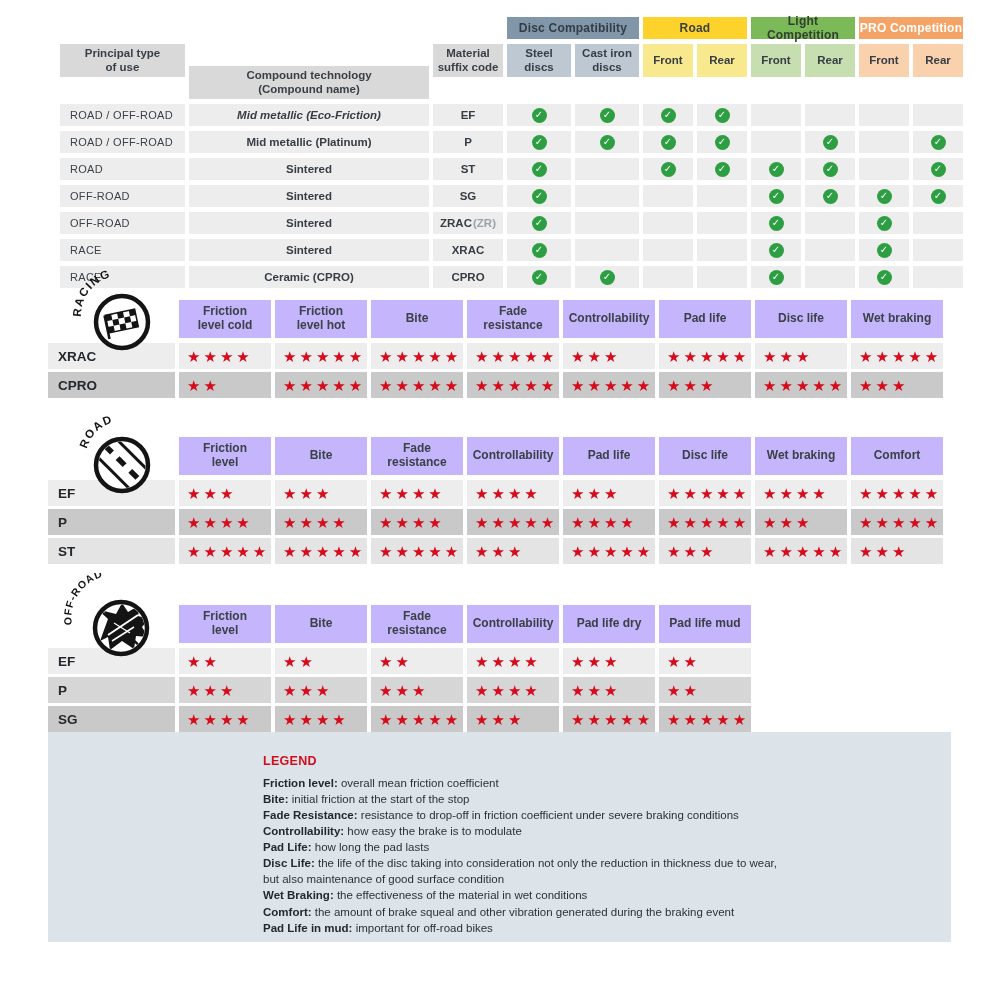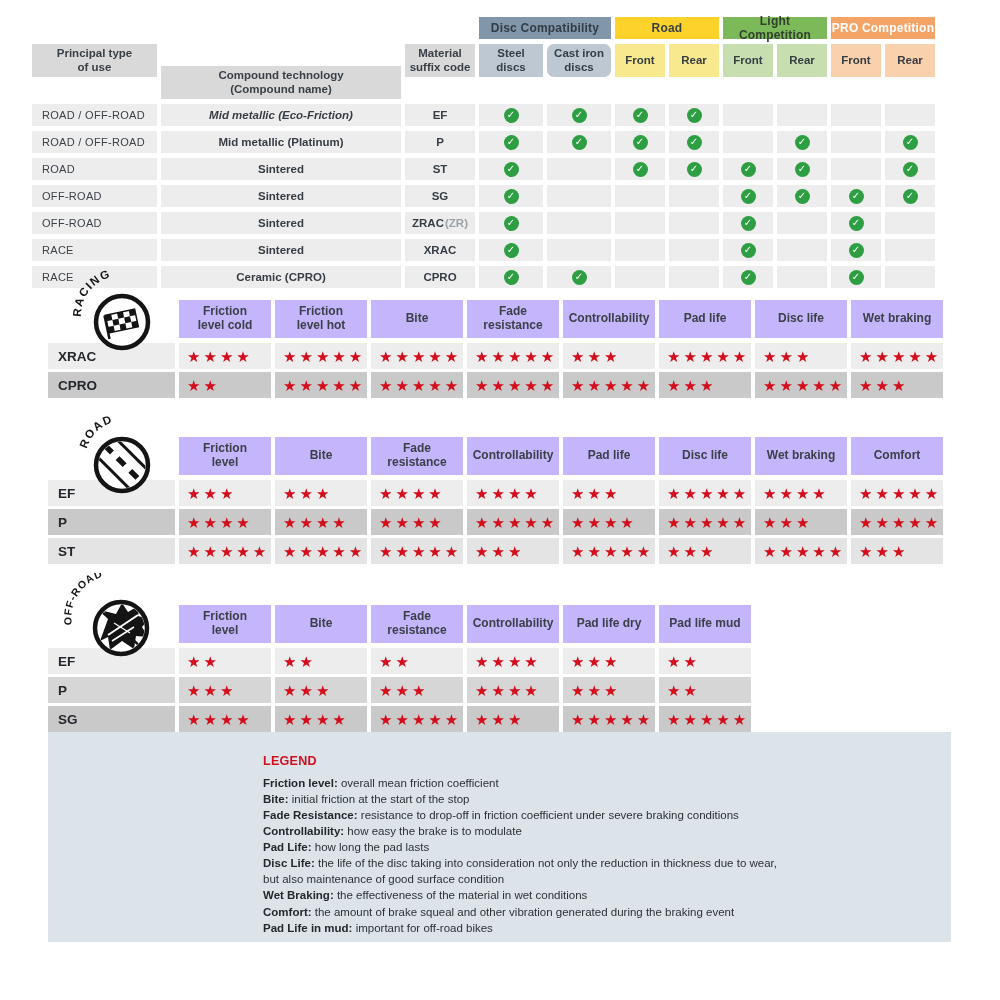--- a/index.html
+++ b/index.html
@@ -1,20 +1,20 @@
 <!DOCTYPE html>
 <html><head>
 <meta charset="utf-8">
 <style>
   * { box-sizing: border-box; }
   body { margin:0; background:#fff; font-family:"Liberation Sans","DejaVu Sans",sans-serif; color:#34393f; }
   .page { position:relative; width:1000px; height:1000px; background:#fff; overflow:hidden; }
 
   
-  .compat { position:absolute; left:32px; top:17px; width:903px; }
+  .compat { position:absolute; left:60px; top:17px; width:903px; }
   .crow { display:flex; gap:4px; margin-bottom:5px; }
   .cell { display:flex; align-items:center; justify-content:center; text-align:center; }
   .spacer { flex:0 0 auto; }
   .group-cell { height:22px; font-size:12px; font-weight:bold; letter-spacing:.2px; }
   .head-cell { height:33px; background:#d9d9d9; font-size:11.5px; font-weight:bold; color:#383f46; white-space:pre-line; line-height:1.15; }
   .sub-cell  { height:33px; font-size:11.5px; font-weight:bold; color:#363d44; white-space:pre-line; line-height:1.15; }
   .data-cell { height:22px; background:#ededed; font-size:11px; color:#3c424a; }
   .use-cell  { justify-content:flex-start; padding-left:10px; text-align:left; letter-spacing:.3px; }
   .compound-cell { font-size:11.5px; font-weight:bold; color:#373d44; }
   .code-cell { font-size:11.5px; font-weight:bold; color:#373d44; }
@@ -70,21 +70,21 @@
       </div>
       <div class="crow">
         <div class="cell head-cell" style="width: 125px;">Principal type
 of use</div>
         <div class="cell head-cell" style="width: 240px; margin-top: 22px;">Compound technology
 (Compound name)</div>
         <div class="cell head-cell" style="width: 70px;">Material
 suffix code</div>
         <div class="cell sub-cell" style="width: 64px; background: rgb(189, 200, 210);">Steel
 discs</div>
-        <div class="cell sub-cell" style="width: 64px; background: rgb(189, 200, 210); border-radius: 7px;">Cast iron
+        <div class="cell sub-cell" style="width: 64px; background: rgb(189, 200, 210);">Cast iron
 discs</div>
         <div class="cell sub-cell" style="width: 50px; background: rgb(249, 233, 142);">Front</div>
         <div class="cell sub-cell" style="width: 50px; background: rgb(249, 233, 142);">Rear</div>
         <div class="cell sub-cell" style="width: 50px; background: rgb(199, 222, 176);">Front</div>
         <div class="cell sub-cell" style="width: 50px; background: rgb(199, 222, 176);">Rear</div>
         <div class="cell sub-cell" style="width: 50px; background: rgb(249, 209, 173);">Front</div>
         <div class="cell sub-cell" style="width: 50px; background: rgb(249, 209, 173);">Rear</div>
       </div>
       <div class="crow">
         <div class="cell data-cell use-cell" style="width: 125px;">ROAD / OFF-ROAD</div>

